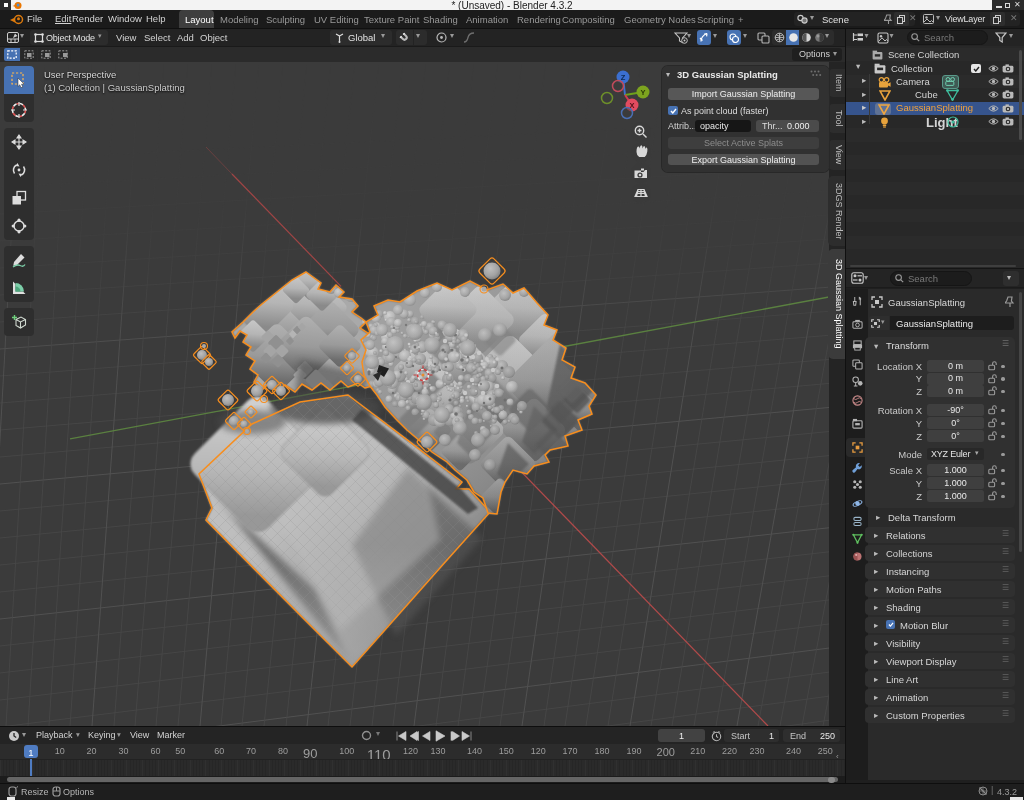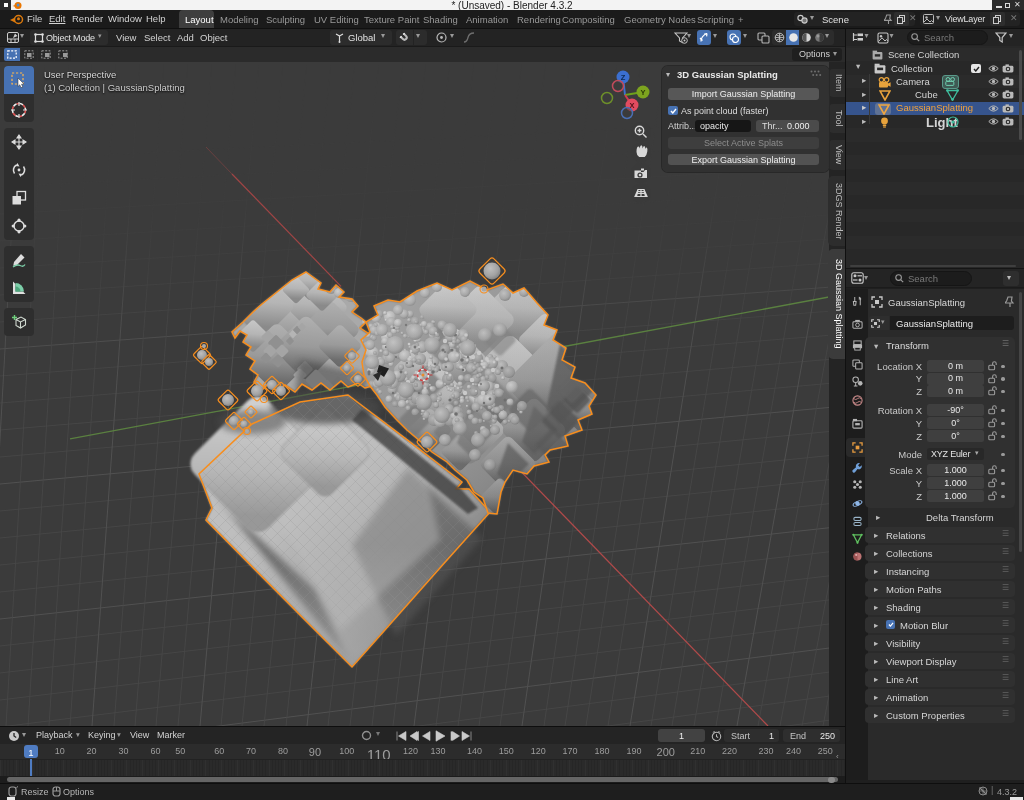--- a/index.html
+++ b/index.html
@@ -18,21 +18,21 @@
     <path d="M1,10 L9,7 L9,12 Z" fill="#ea7600"></path>
   </svg>
 <div class="tx" style="left:0;top:0px;width:1024px;text-align:center;color:#222;font-size:10px;">* (Unsaved) - Blender 4.3.2</div>
 <div class="abs" style="left:0;top:10px;width:1024px;height:18px;background:#1b1b1b;"></div>
 <svg class="abs" style="left:9px;top:13px" width="15" height="12" viewBox="0 0 30 24">
     <circle cx="19" cy="13" r="8" fill="none" stroke="#dd7a0c" stroke-width="3"></circle>
     <circle cx="19" cy="11.5" r="3" fill="#dd7a0c"></circle>
     <path d="M2,14 L12,9 L12,19 Z" fill="#dd7a0c"></path>
   </svg>
 <div class="tx" style="left:27px;top:13px;color:#d3d3d3;font-size:9.5px;">File</div>
-<div class="tx" style="left:49px;top:13px;color:#d3d3d3;font-size:9.5px;text-decoration:underline;">Edit</div>
+<div class="tx" style="left:55px;top:13px;color:#d3d3d3;font-size:9.5px;text-decoration:underline;">Edit</div>
 <div class="tx" style="left:72px;top:13px;color:#d3d3d3;font-size:9.5px;">Render</div>
 <div class="tx" style="left:108px;top:13px;color:#d3d3d3;font-size:9.5px;">Window</div>
 <div class="tx" style="left:146px;top:13px;color:#d3d3d3;font-size:9.5px;">Help</div>
 <div class="abs" style="left:179px;top:10px;width:35px;height:18px;background:#3e3e3e;border-radius:4px 4px 0 0;"></div>
 <div class="tx" style="left:185px;top:13.5px;color:#ffffff;font-size:9.5px;">Layout</div>
 <div class="tx" style="left:220px;top:13.5px;color:#999999;font-size:9.5px;">Modeling</div>
 <div class="tx" style="left:266px;top:13.5px;color:#999999;font-size:9.5px;">Sculpting</div>
 <div class="tx" style="left:314px;top:13.5px;color:#999999;font-size:9.5px;">UV Editing</div>
 <div class="tx" style="left:364px;top:13.5px;color:#999999;font-size:9.5px;">Texture Paint</div>
 <div class="tx" style="left:423px;top:13.5px;color:#999999;font-size:9.5px;">Shading</div>
@@ -1510,21 +1510,21 @@
 <div class="abs" style="left:1001px;top:481.5px;width:3.5px;height:3.5px;background:#9a9a9a;border-radius:50%;"></div>
 <div class="tx" style="left:865px;top:490.5px;width:57px;text-align:right;color:#c9c9c9;font-size:9.5px;">Z</div>
 <div class="abs" style="left:927px;top:490px;width:57px;height:12px;background:#3f3f3f;border-radius:2.5px;"></div>
 <div class="tx" style="left:927px;top:490.5px;width:57px;text-align:center;color:#e9e9e9;font-size:9px;">1.000</div>
 <svg class="abs" style="left:988px;top:491px" width="9" height="10" viewBox="0 0 9 10">
     <rect x="0.8" y="4.2" width="5.8" height="4.6" rx="1" fill="none" stroke="#999" stroke-width="1.1"></rect>
     <path d="M4.6,4 L4.6,2.6 a1.8,1.8 0 0 1 3.6,0 L8.2,4" fill="none" stroke="#999" stroke-width="1.1"></path>
   </svg>
 <div class="abs" style="left:1001px;top:494.5px;width:3.5px;height:3.5px;background:#9a9a9a;border-radius:50%;"></div>
 <div class="tx" style="left:876px;top:512px;color:#bbb;font-size:8.5px;">▸</div>
-<div class="tx" style="left:888px;top:511.5px;color:#d6d6d6;font-size:9.5px;margin-left:38px;">Delta Transform</div>
+<div class="tx" style="left:888px;top:511.5px;color:#d6d6d6;font-size:9.5px;">Delta Transform</div>
 <div class="abs" style="left:865px;top:527px;width:150px;height:16px;background:#303030;border-radius:4px;"></div>
 <div class="tx" style="left:874px;top:530px;color:#bbb;font-size:8.5px;">▸</div>
 <div class="tx" style="left:886px;top:529.5px;color:#d6d6d6;font-size:9.5px;">Relations</div>
 <div class="tx" style="left:1002px;top:529px;color:#626262;font-size:8px;">☰</div>
 <div class="abs" style="left:865px;top:545px;width:150px;height:16px;background:#303030;border-radius:4px;"></div>
 <div class="tx" style="left:874px;top:548px;color:#bbb;font-size:8.5px;">▸</div>
 <div class="tx" style="left:886px;top:547.5px;color:#d6d6d6;font-size:9.5px;">Collections</div>
 <div class="tx" style="left:1002px;top:547px;color:#626262;font-size:8px;">☰</div>
 <div class="abs" style="left:865px;top:563px;width:150px;height:16px;background:#303030;border-radius:4px;"></div>
 <div class="tx" style="left:874px;top:566px;color:#bbb;font-size:8.5px;">▸</div>
@@ -1609,35 +1609,35 @@
 <div class="tx" style="left:783px;top:730.5px;width:52px;text-align:right;color:#e8e8e8;font-size:9px;">250</div>
 <div class="abs" style="left:0;top:744px;width:845px;height:15px;background:#2c2c2c;"></div>
 <div class="tx" style="left:47.71px;top:746px;width:24px;text-align:center;color:#9d9d9d;font-size:9px;">10</div>
 <div class="tx" style="left:79.61px;top:746px;width:24px;text-align:center;color:#9d9d9d;font-size:9px;">20</div>
 <div class="tx" style="left:111.51px;top:746px;width:24px;text-align:center;color:#9d9d9d;font-size:9px;">30</div>
 <div class="tx" style="left:143.41px;top:746px;width:24px;text-align:center;color:#9d9d9d;font-size:9px;">60</div>
 <div class="tx" style="left:175.31px;top:746px;width:24px;text-align:left;color:#9d9d9d;font-size:9px;">50</div>
 <div class="tx" style="left:207.21px;top:746px;width:24px;text-align:center;color:#9d9d9d;font-size:9px;">60</div>
 <div class="tx" style="left:239.10999999999999px;top:746px;width:24px;text-align:center;color:#9d9d9d;font-size:9px;">70</div>
 <div class="tx" style="left:271.01px;top:746px;width:24px;text-align:center;color:#9d9d9d;font-size:9px;">80</div>
-<div class="tx" style="left:302.90999999999997px;top:746px;width:24px;text-align:center;color:#9d9d9d;font-size:11px;">90</div>
+<div class="tx" style="left:302.90999999999997px;top:746px;width:24px;color:#9d9d9d;font-size:13px;">90</div>
 <div class="tx" style="left:334.81px;top:746px;width:24px;text-align:center;color:#9d9d9d;font-size:9px;">100</div>
 <div class="tx" style="left:366.71px;top:746px;width:24px;text-align:center;color:#9d9d9d;font-size:15px;">110</div>
 <div class="tx" style="left:398.61px;top:746px;width:24px;text-align:center;color:#9d9d9d;font-size:9px;">120</div>
 <div class="tx" style="left:430.51px;top:746px;width:24px;text-align:left;color:#9d9d9d;font-size:9px;">130</div>
 <div class="tx" style="left:462.40999999999997px;top:746px;width:24px;text-align:center;color:#9d9d9d;font-size:9px;">140</div>
 <div class="tx" style="left:494.31px;top:746px;width:24px;text-align:center;color:#9d9d9d;font-size:9px;">150</div>
 <div class="tx" style="left:526.21px;top:746px;width:24px;text-align:center;color:#9d9d9d;font-size:9px;">120</div>
 <div class="tx" style="left:558.11px;top:746px;width:24px;text-align:center;color:#9d9d9d;font-size:9px;">170</div>
 <div class="tx" style="left:590.01px;top:746px;width:24px;text-align:center;color:#9d9d9d;font-size:9px;">180</div>
 <div class="tx" style="left:621.91px;top:746px;width:24px;text-align:center;color:#9d9d9d;font-size:9px;">190</div>
 <div class="tx" style="left:653.81px;top:746px;width:24px;text-align:center;color:#9d9d9d;font-size:11px;">200</div>
 <div class="tx" style="left:685.71px;top:746px;width:24px;text-align:center;color:#9d9d9d;font-size:9px;">210</div>
 <div class="tx" style="left:717.61px;top:746px;width:24px;text-align:center;color:#9d9d9d;font-size:9px;">220</div>
-<div class="tx" style="left:749.51px;top:746px;width:24px;text-align:right;color:#9d9d9d;font-size:9px;">230</div>
+<div class="tx" style="left:749.51px;top:746px;width:24px;text-align:left;color:#9d9d9d;font-size:9px;">230</div>
 <div class="tx" style="left:781.41px;top:746px;width:24px;text-align:center;color:#9d9d9d;font-size:9px;">240</div>
 <div class="tx" style="left:813.31px;top:746px;width:24px;text-align:center;color:#9d9d9d;font-size:9px;">250</div>
 <div class="abs" style="left:0;top:759px;width:845px;height:17px;background:#2a2a2a;border-top:1px solid #222;
 background-image:repeating-linear-gradient(90deg,#303030 0px,#303030 1px,transparent 1px,transparent 15.8px),repeating-linear-gradient(90deg,#262626 0px,#262626 1px,transparent 1px,transparent 3.16px);"></div>
 <div class="abs" style="left:30px;top:759px;width:1.5px;height:17px;background:#4f7cc2;"></div>
 <div class="abs" style="left:24px;top:745px;width:14px;height:13px;background:#4f7cc2;border-radius:3px;"></div>
 <div class="tx" style="left:24px;top:746.5px;width:14px;text-align:center;color:#fff;font-size:9.5px;">1</div>
 <div class="abs" style="left:0;top:776px;width:845px;height:7px;background:#1c1c1c;"></div>
 <div class="abs" style="left:7px;top:777px;width:831px;height:5px;background:#656565;border-radius:2.5px;"></div>
 <div class="abs" style="left:828px;top:776.5px;width:7px;height:6px;background:#8a8a8a;border-radius:3px;"></div>

